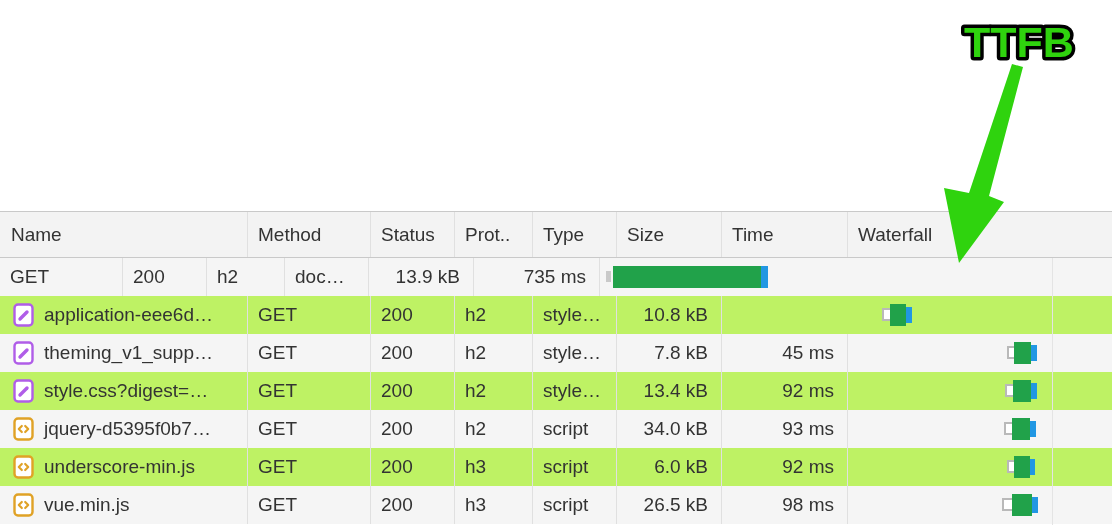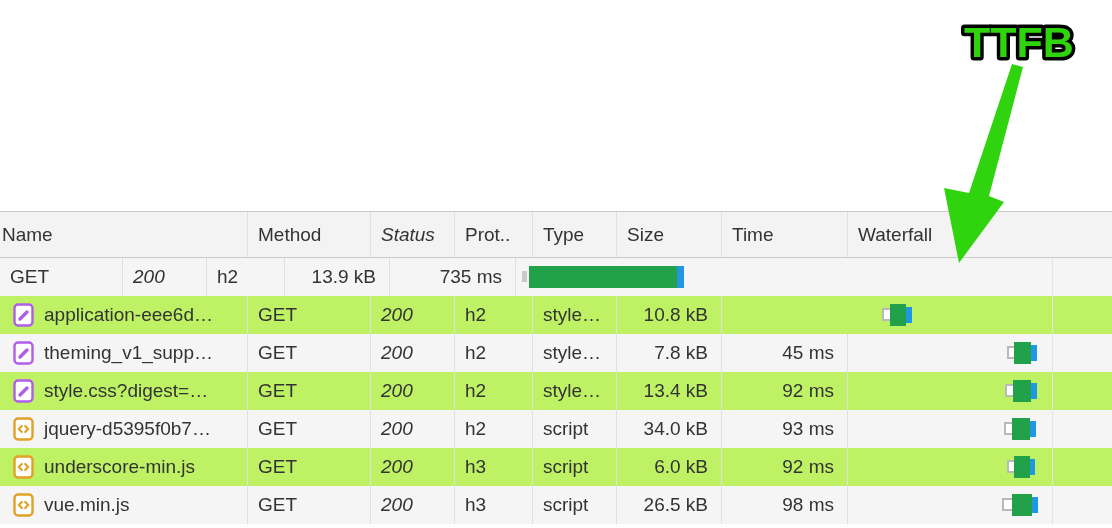--- a/index.html
+++ b/index.html
@@ -16,24 +16,24 @@
   .header-row{display:flex;height:46px;background:var(--header-bg);
               border-bottom:1px solid var(--border);box-sizing:border-box;}
   .rows{position:relative;}
   .row{display:flex;height:38px;background:#bef264;}
   .row:nth-child(odd){background:var(--row-alt);}
   .cell{box-sizing:border-box;border-right:1px solid var(--divider);
         display:flex;align-items:center;padding-left:10px;font-size:19px;
         white-space:nowrap;overflow:hidden;}
   .header-row .cell{color:var(--text);}
   .c-name{width:248px;}
-  .header-row .c-name{padding-left:2px;}
+  .header-row .c-name{padding-left:11px;}
   .row .c-name{padding-left:0;}
   .c-method{width:123px;}
-  .c-status{width:84px;font-style:italic;}
+  .c-status{width:84px;}
   .c-protocol{width:78px;}
   .c-type{width:84px;}
   .c-size{width:105px;}
   .c-time{width:126px;}
   .row .c-size,.row .c-time{justify-content:flex-end;padding-right:13px;padding-left:0;}
   .c-waterfall{flex:1;border-right:none;position:relative;padding-left:10px;}
   .icon{width:21px;height:24px;margin-left:13px;margin-right:10px;flex:0 0 auto;display:flex;align-items:center;}
   .gridline{position:absolute;left:1052px;top:46px;bottom:0;width:1px;
             background:var(--gridline);z-index:1;}
   .bar{position:absolute;z-index:3;}
@@ -59,20 +59,21 @@
         <div class="cell c-type">Type</div>
         <div class="cell c-size">Size</div>
         <div class="cell c-time">Time</div>
         <div class="cell c-waterfall">Waterfall</div>
       </div>
     <div class="rows">
   <div class="row">
     <div class="cell c-method">GET</div>
     <div class="cell c-status">200</div>
     <div class="cell c-protocol">h2</div>
+    <div class="cell c-type">doc…</div>
     <div class="cell c-size">13.9 kB</div>
     <div class="cell c-time">735 ms</div>
     <div class="cell c-waterfall">
             <span class="stall" style="left: 6px; width: 5px;"></span>
             <span class="bar blue tall" style="left: 161px; width: 7px;"></span>
             <span class="bar green" style="left: 13px; width: 148px;"></span>
           </div>
   </div>
 
   <div class="row">

